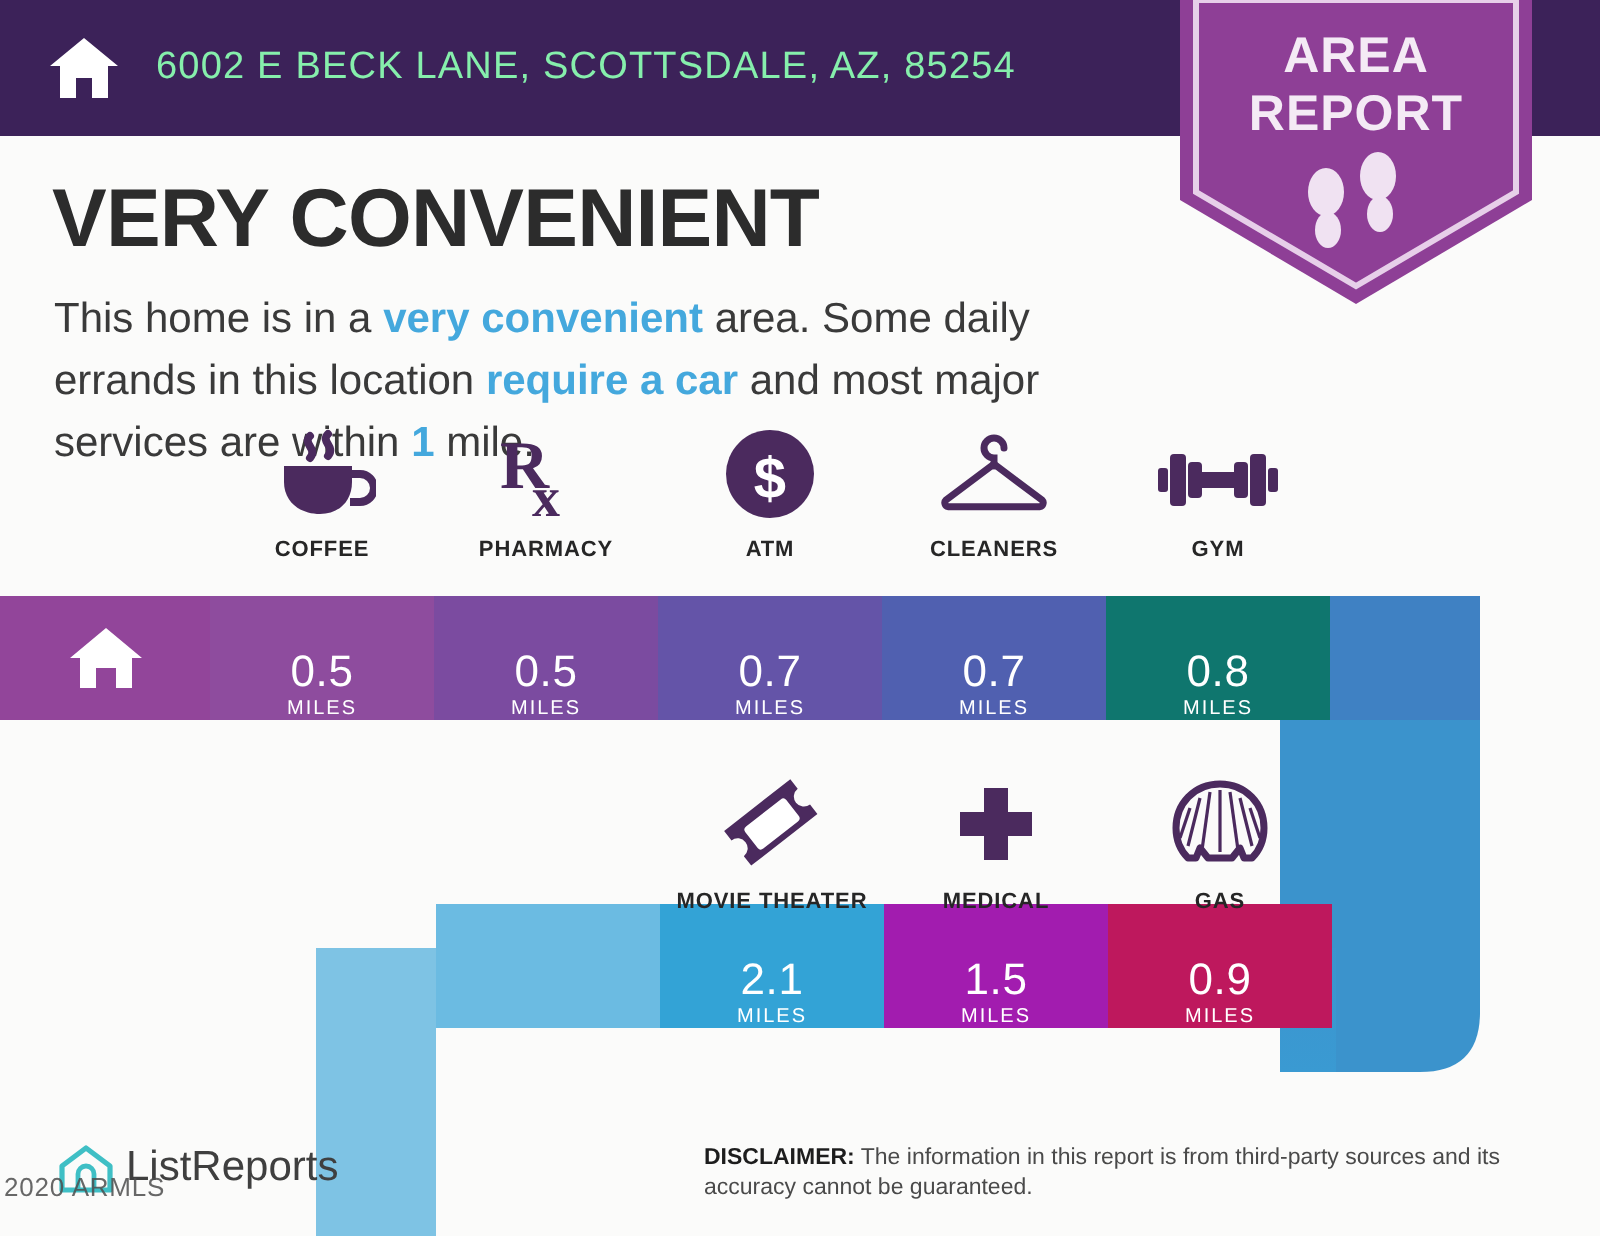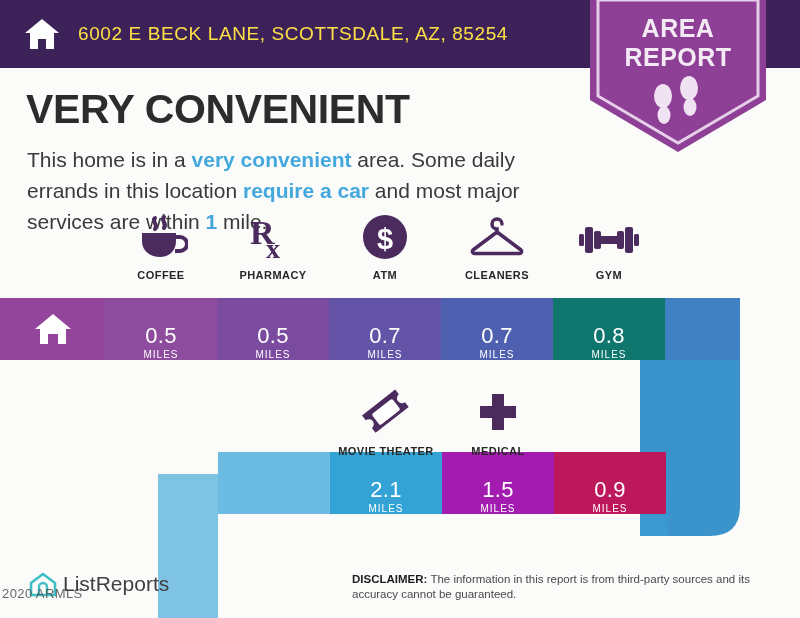--- a/index.html
+++ b/index.html
@@ -14,21 +14,21 @@
   
   .header {
     position: absolute; top: 0; left: 0;
     width: 800px; height: 68px;
     background: #3c2259;
     display: flex; align-items: center;
     padding-left: 22px;
   }
   .header-home { width: 40px; height: 40px; flex: 0 0 auto; }
   .header-address {
-    color: #fde047;
+    color: #86efac;
     font-size: 19px;
     letter-spacing: 0.6px;
     margin-left: 16px;
     white-space: nowrap;
   }
 
   
   .badge {
     position: absolute;
     top: 0; left: 578px;
@@ -278,20 +278,37 @@
 
   <div class="icon-cell">
     <div class="icon-glyph">
       <svg width="44" height="44" viewBox="0 0 44 44">
         <path d="M16 2 h12 v12 h12 v12 h-12 v12 h-12 v-12 h-12 v-12 h12 Z" fill="#4b2a5e"></path>
       </svg>
     </div>
     <div class="icon-label">MEDICAL</div>
   </div>
 
+  <div class="icon-cell">
+    <div class="icon-glyph">
+      <svg width="48" height="46" viewBox="0 0 48 46">
+        <path d="M24 2 C37 2 46 12 46 24 C46 31 43 36 40 39 L36 39 L34 34 L30 39 L18 39 L14 34 L12 39 L8 39 C5 36 2 31 2 24 C2 12 11 2 24 2 Z" fill="none" stroke="#4b2a5e" stroke-width="3.5" stroke-linejoin="round"></path>
+        <g stroke="#4b2a5e" stroke-width="1.6">
+          <line x1="24" y1="5" x2="24" y2="36"></line>
+          <line x1="19" y1="6" x2="15" y2="35"></line>
+          <line x1="29" y1="6" x2="33" y2="35"></line>
+          <line x1="14" y1="9" x2="8" y2="33"></line>
+          <line x1="34" y1="9" x2="40" y2="33"></line>
+          <line x1="9" y1="14" x2="4" y2="29"></line>
+          <line x1="39" y1="14" x2="44" y2="29"></line>
+        </g>
+      </svg>
+    </div>
+    <div class="icon-label">GAS</div>
+  </div>
 
 </div>
 
 <div class="bar bar-2">
   <div class="seg" style="background:#6bbbe2;"></div>
   <div class="seg" style="background:#33a3d6;">
     <div class="seg-val">2.1</div>
     <div class="seg-unit">MILES</div>
   </div>
   <div class="seg" style="background:#a21caf;">

